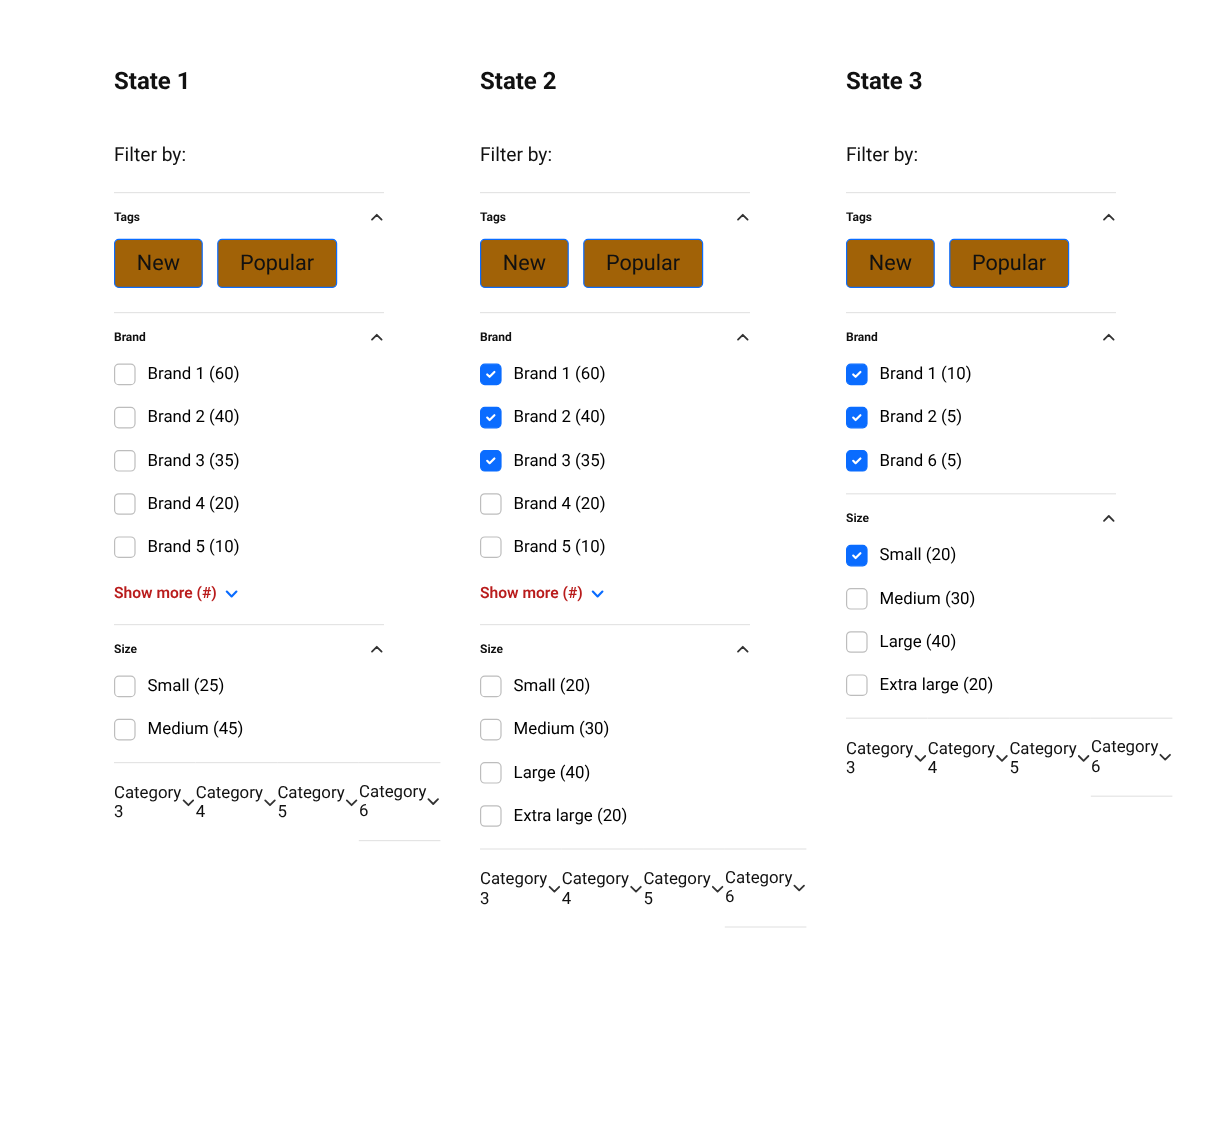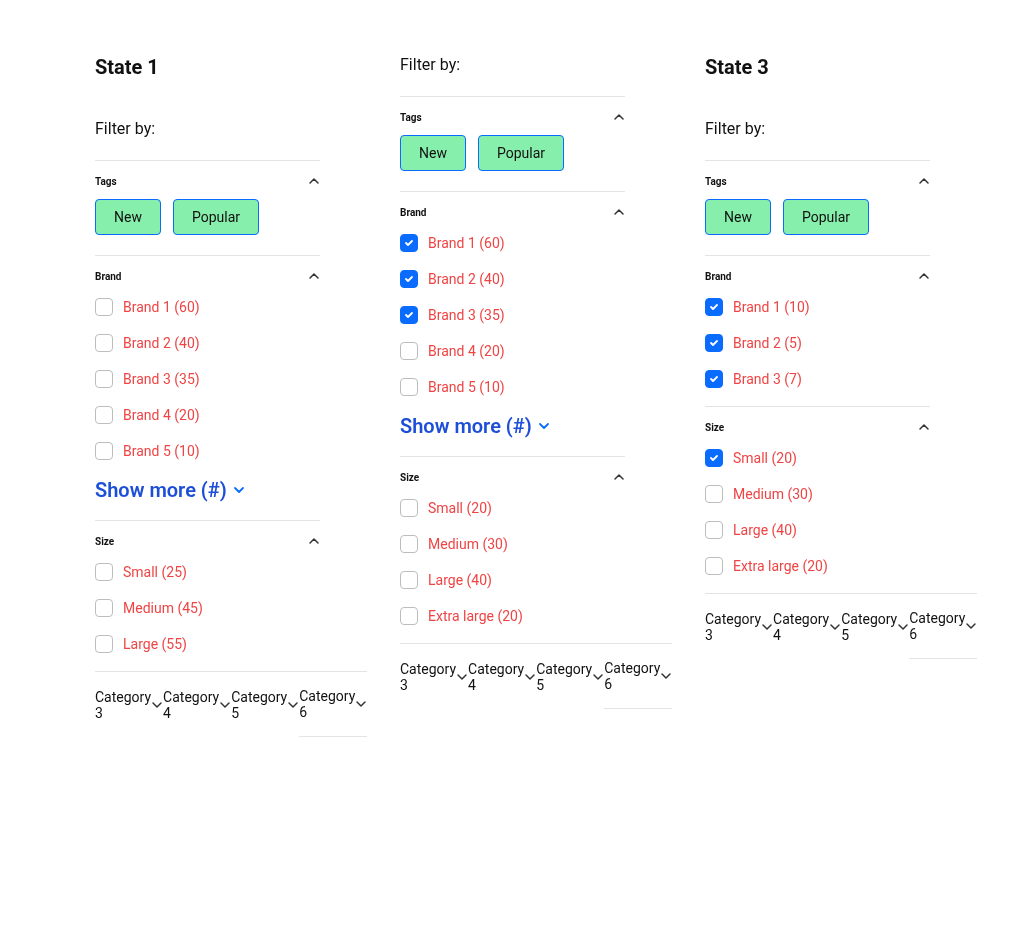--- a/index.html
+++ b/index.html
@@ -54,24 +54,24 @@
   .chev svg { display: block; }
   .tags-row {
     display: flex;
     gap: 12px;
     padding-bottom: 20px;
   }
   .tag {
     border: 1px solid #0a6cff;
     border-radius: 4px;
     padding: 9px 18px;
-    font-size: 14px;
+    font-size: 18px;
     color: #111;
     cursor: pointer;
-    background: #86efac;
+    background: #a16207;
   }
   .check-list {
     display: flex;
     flex-direction: column;
     gap: 18px;
     padding: 4px 0 18px 0;
   }
   .check-item {
     display: flex;
     align-items: center;
@@ -90,28 +90,28 @@
     background: #fff;
   }
   .cbox.checked {
     background: #0a6cff;
     border-color: #0a6cff;
   }
   .cbox.checked svg { display: block; }
   .cbox svg { display: none; }
   .check-label {
     font-size: 14px;
-    color: #ef4444;
+    color: #000000;
   }
   .show-more {
     display: inline-flex;
     align-items: center;
     gap: 6px;
-    color: #1d4ed8;
-    font-size: 20px;
+    color: #b91c1c;
+    font-size: 13px;
     font-weight: 600;
     cursor: pointer;
     padding-bottom: 18px;
   }
   .collapsed-list {
     display: flex;
     flex-direction: row;
   }
   .collapsed-row {
     border-top: 1px solid #e4e4e4;
@@ -205,24 +205,20 @@
       </div>
       <div class="check-list">
         <div class="check-item">
           <span class="cbox"></span>
           <span class="check-label">Small (25)</span>
         </div>
         <div class="check-item">
           <span class="cbox"></span>
           <span class="check-label">Medium (45)</span>
         </div>
-        <div class="check-item">
-          <span class="cbox"></span>
-          <span class="check-label">Large (55)</span>
-        </div>
       </div>
     </div>
 
     <div class="collapsed-list">
       <div class="collapsed-row">
         <span class="collapsed-label">Category 3</span>
         <span class="chev">
             <svg width="12" height="12" viewBox="0 0 12 12">
               <path d="M2 4 L6 8 L10 4" fill="none" stroke="#333" stroke-width="1.5" stroke-linecap="round" stroke-linejoin="round"></path>
             </svg>
@@ -249,20 +245,21 @@
         <span class="chev">
             <svg width="12" height="12" viewBox="0 0 12 12">
               <path d="M2 4 L6 8 L10 4" fill="none" stroke="#333" stroke-width="1.5" stroke-linecap="round" stroke-linejoin="round"></path>
             </svg>
           </span>
       </div>
     </div>
   </div>
 
   <div class="col">
+    <h2 class="state-title">State 2</h2>
     <div class="filter-by">Filter by:</div>
 
     <div class="section">
       <div class="section-header">
         <span class="section-title">Tags</span>
         <span class="chev">
             <svg width="12" height="12" viewBox="0 0 12 12">
               <path d="M2 8 L6 4 L10 8" fill="none" stroke="#333" stroke-width="1.5" stroke-linecap="round" stroke-linejoin="round"></path>
             </svg>
           </span>
@@ -435,21 +432,21 @@
               </svg>
             </span>
           <span class="check-label">Brand 2 (5)</span>
         </div>
         <div class="check-item">
           <span class="cbox checked">
               <svg width="10" height="10" viewBox="0 0 10 10">
                 <path d="M2 5 L4 7 L8 3" fill="none" stroke="#fff" stroke-width="1.8" stroke-linecap="round" stroke-linejoin="round"></path>
               </svg>
             </span>
-          <span class="check-label">Brand 3 (7)</span>
+          <span class="check-label">Brand 6 (5)</span>
         </div>
       </div>
     </div>
 
     <div class="section">
       <div class="section-header">
         <span class="section-title">Size</span>
         <span class="chev">
             <svg width="12" height="12" viewBox="0 0 12 12">
               <path d="M2 8 L6 4 L10 8" fill="none" stroke="#333" stroke-width="1.5" stroke-linecap="round" stroke-linejoin="round"></path>

